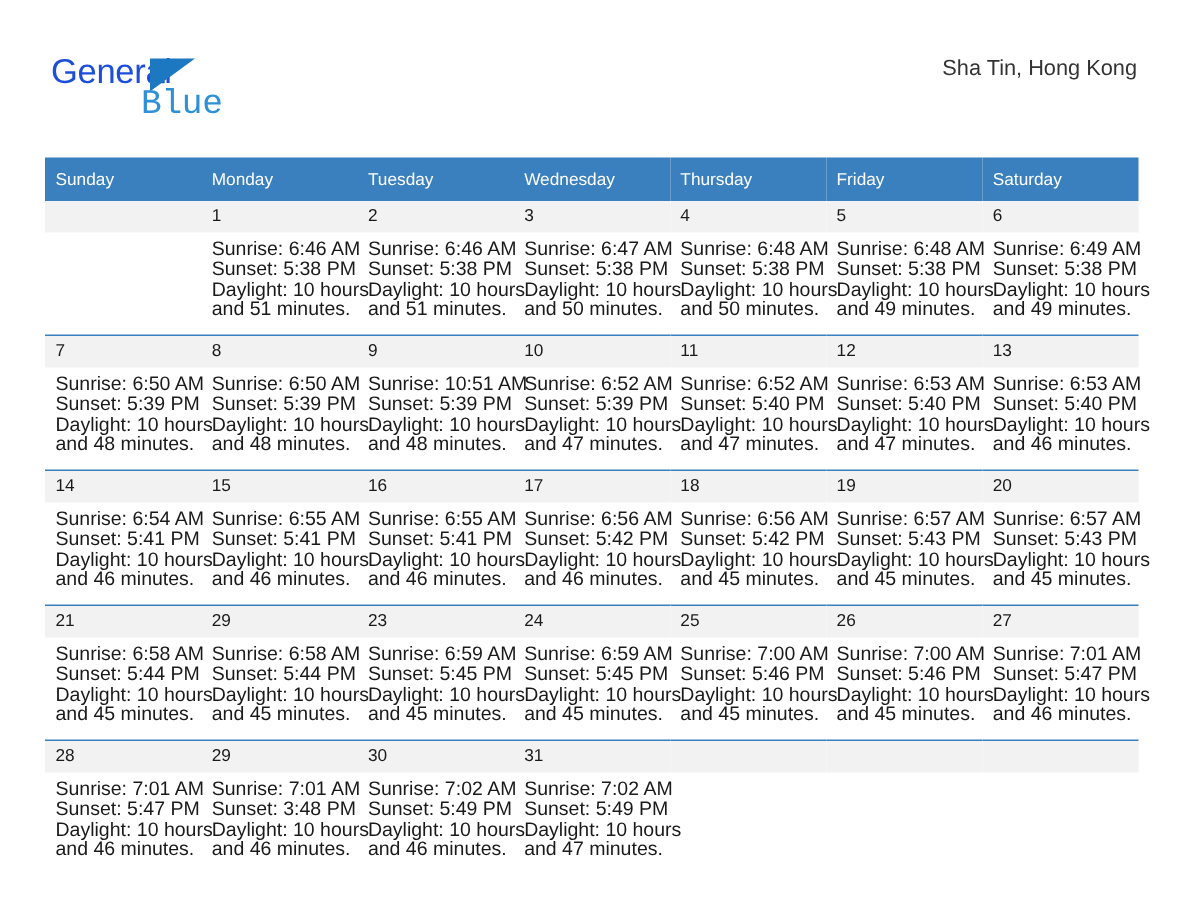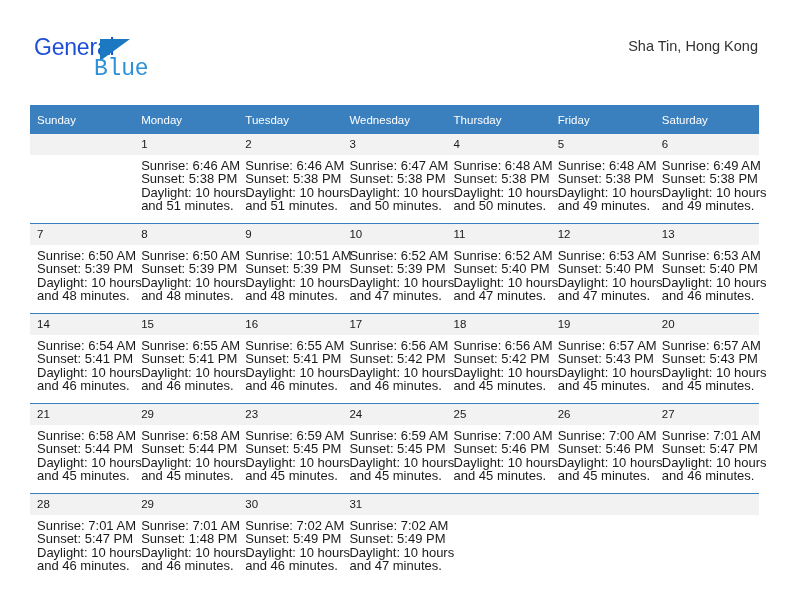--- a/index.html
+++ b/index.html
@@ -441,21 +441,21 @@
                 <div>Sunrise: 7:01 AM</div>
                 <div>Sunset: 5:47 PM</div>
                 <div>Daylight: 10 hours</div>
                 <div>and 46 minutes.</div>
               </div>
             </td>
             <td class="day">
               <div class="daynum">29</div>
               <div class="info">
                 <div>Sunrise: 7:01 AM</div>
-                <div>Sunset: 1:48 PM</div>
+                <div>Sunset: 3:48 PM</div>
                 <div>Daylight: 10 hours</div>
                 <div>and 46 minutes.</div>
               </div>
             </td>
             <td class="day">
               <div class="daynum">30</div>
               <div class="info">
                 <div>Sunrise: 7:02 AM</div>
                 <div>Sunset: 5:49 PM</div>
                 <div>Daylight: 10 hours</div>

